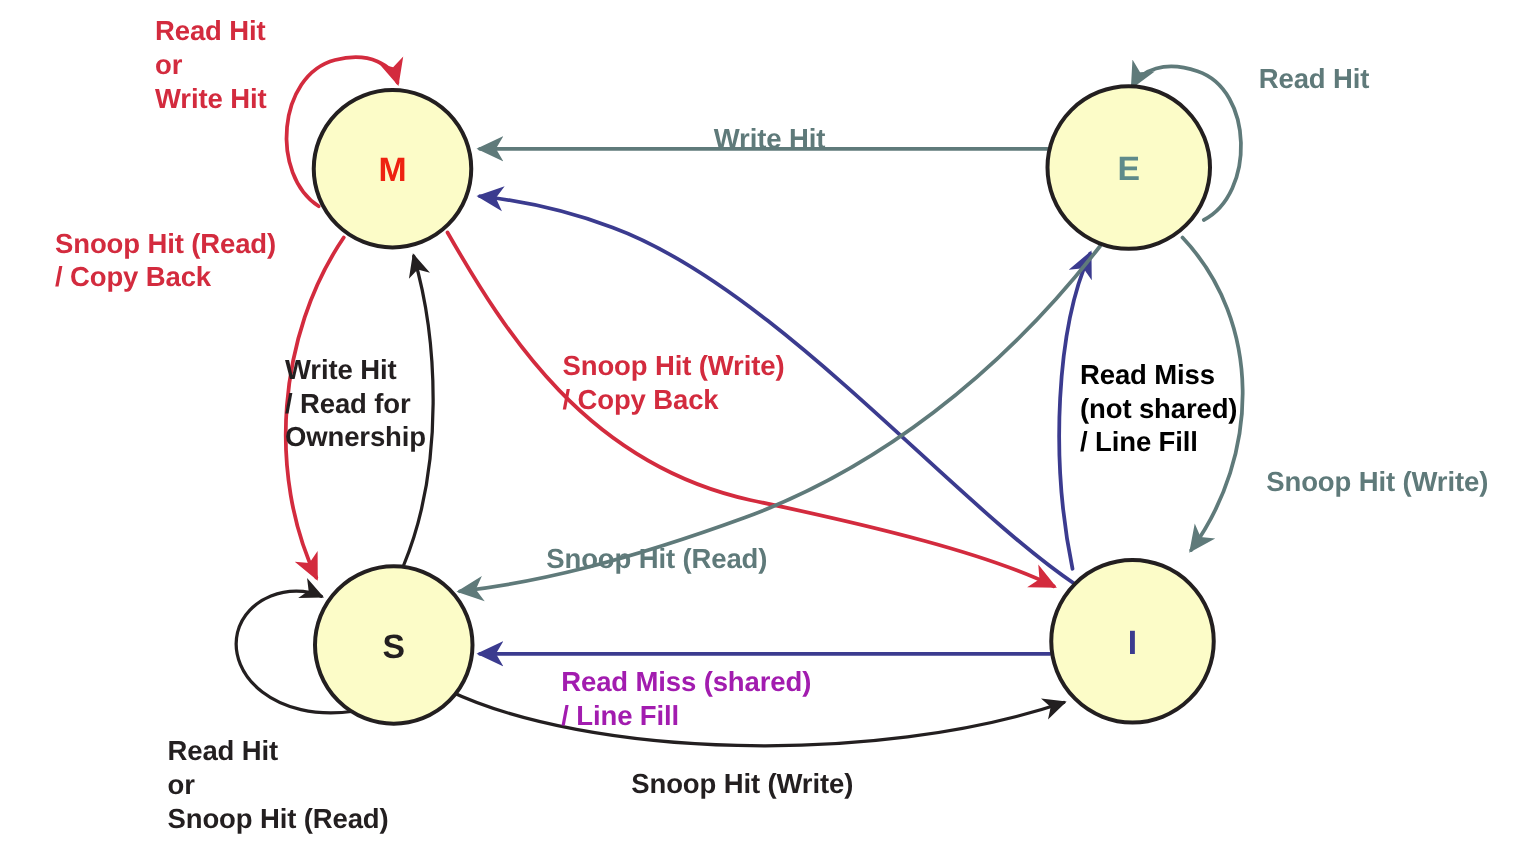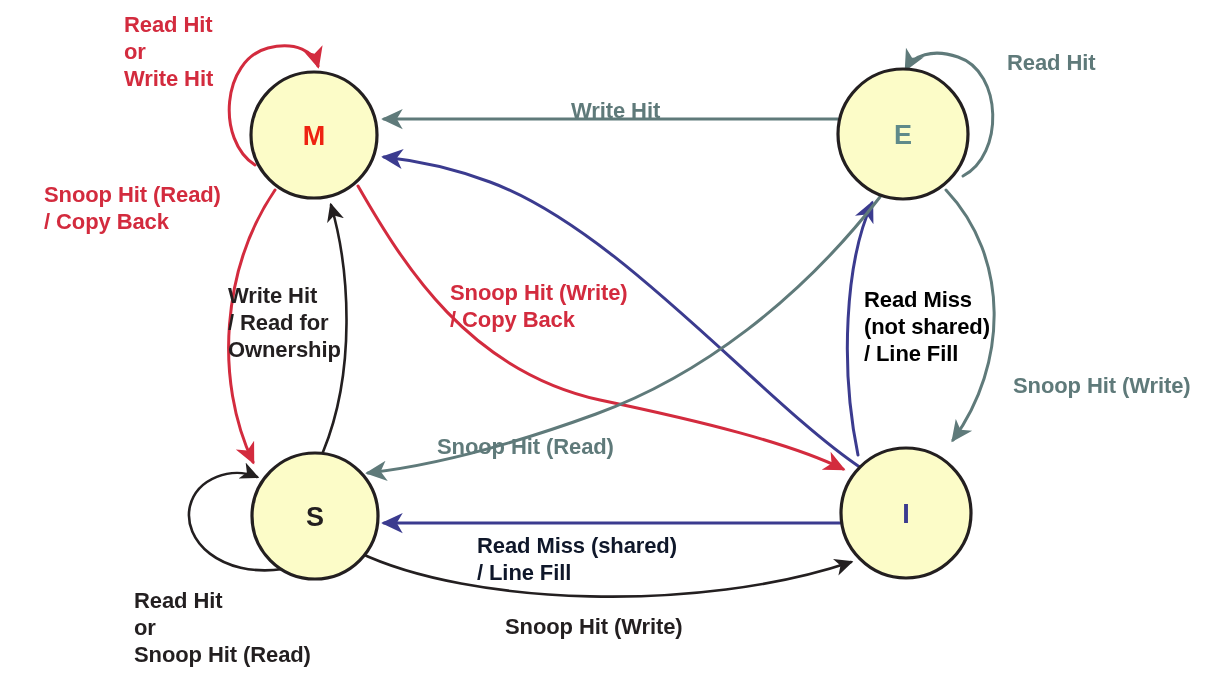--- a/index.html
+++ b/index.html
@@ -132,21 +132,21 @@
   <div class="lbl" style="left:1007px; top:50px; color:#5f7a7a;">Read Hit</div>
 
   <div class="lbl" style="left:864px; top:287px; color:#000000;">Read Miss
 (not shared)
 / Line Fill</div>
 
   <div class="lbl" style="left:1013px; top:373px; color:#5f7a7a;">Snoop Hit (Write)</div>
 
   <div class="lbl" style="left:437px; top:434px; color:#5f7a7a;">Snoop Hit (Read)</div>
 
-  <div class="lbl" style="left:477px; top:533px; color:#0f172a;">Read Miss (shared)
+  <div class="lbl" style="left:449px; top:533px; color:#a21caf;">Read Miss (shared)
 / Line Fill</div>
 
   <div class="lbl" style="left:505px; top:614px; color:#231f20;">Snoop Hit (Write)</div>
 
   <div class="lbl" style="left:134px; top:588px; color:#231f20;">Read Hit
 or
 Snoop Hit (Read)</div>
 
 </div>
 

